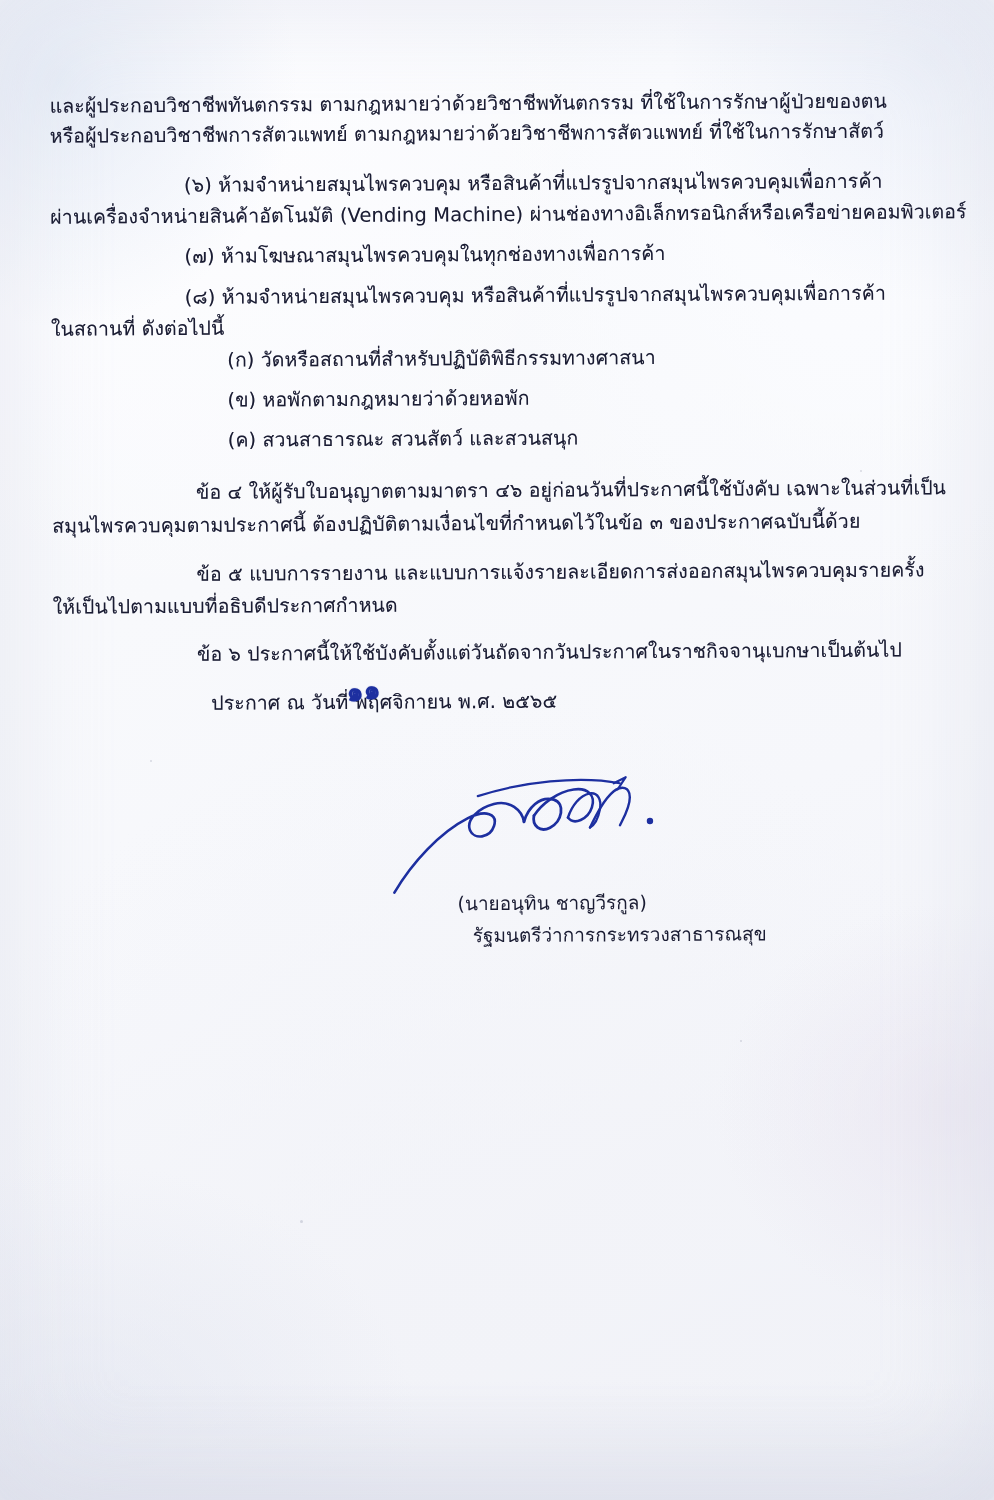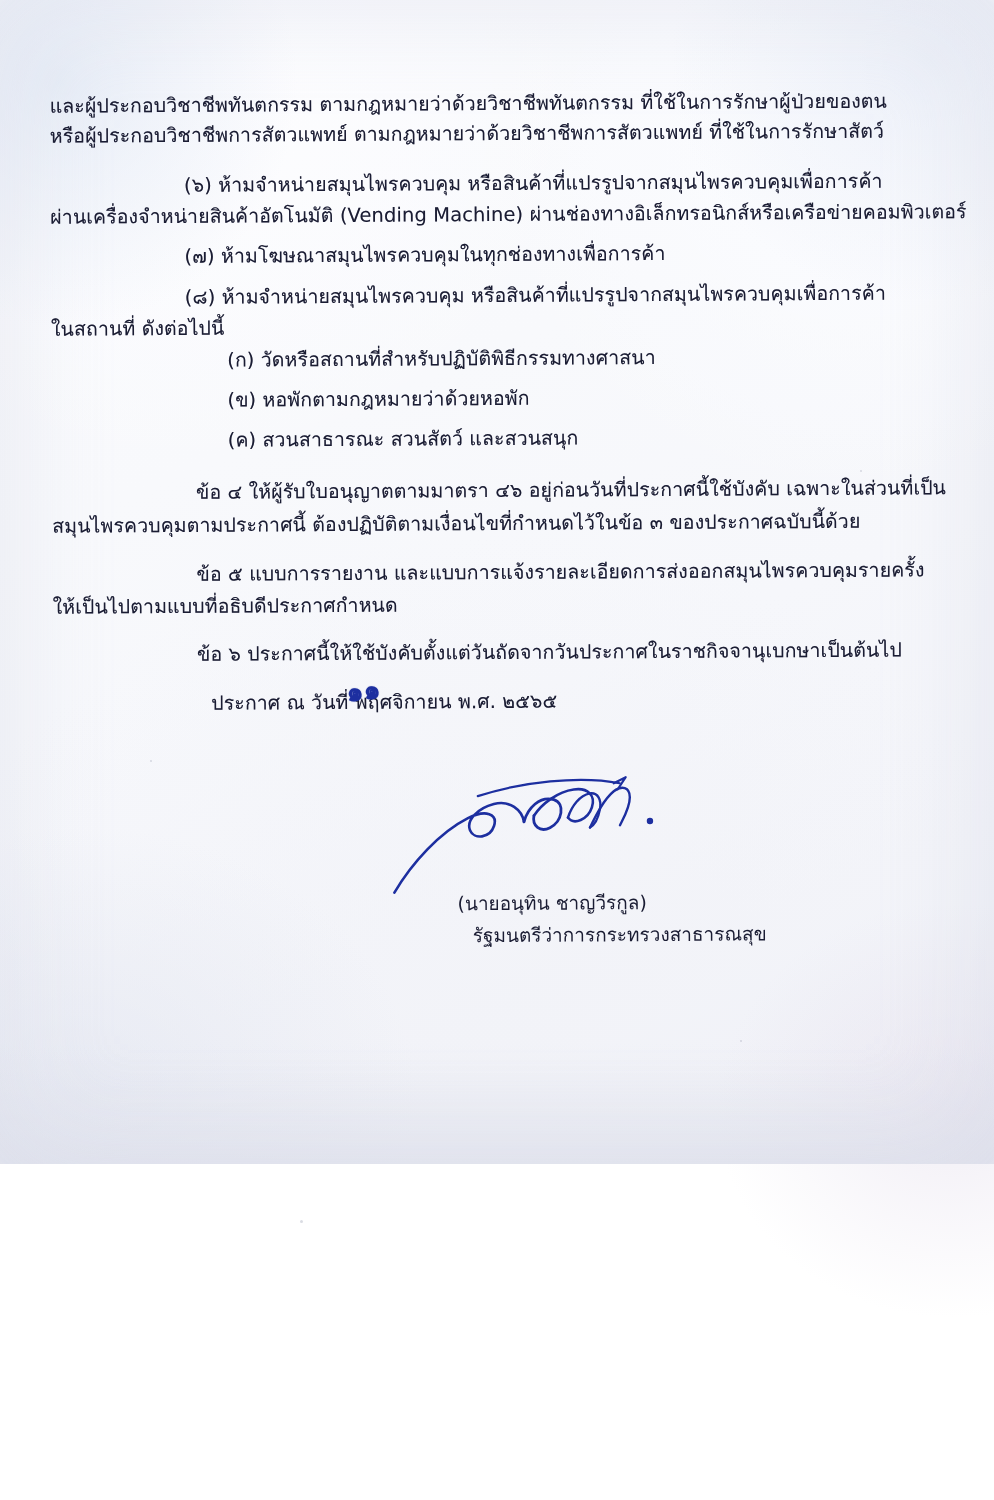--- a/index.html
+++ b/index.html
@@ -12,21 +12,21 @@
     height: 1500px;
     background: #ffffff;
     font-family: "DejaVu Sans", "Liberation Sans", sans-serif;
     overflow: hidden;
   }
 
   
   #page-scan {
     position: relative;
     width: 994px;
-    height: 1164px;
+    height: 1500px;
     background:
       radial-gradient(ellipse 70% 55% at 18% 8%, #fdfdff 0%, rgba(253,253,255,0) 60%),
       radial-gradient(ellipse 60% 50% at 85% 12%, #fbfcff 0%, rgba(251,252,255,0) 62%),
       radial-gradient(ellipse 90% 70% at 50% 95%, #f2f3f8 0%, rgba(242,243,248,0) 70%),
       linear-gradient(158deg, #fafbfe 0%, #f8f9fc 35%, #f6f7fb 58%, #f3f4f9 78%, #eef0f6 100%);
     border-radius: 7px;
   }
 
   
   .tint {

